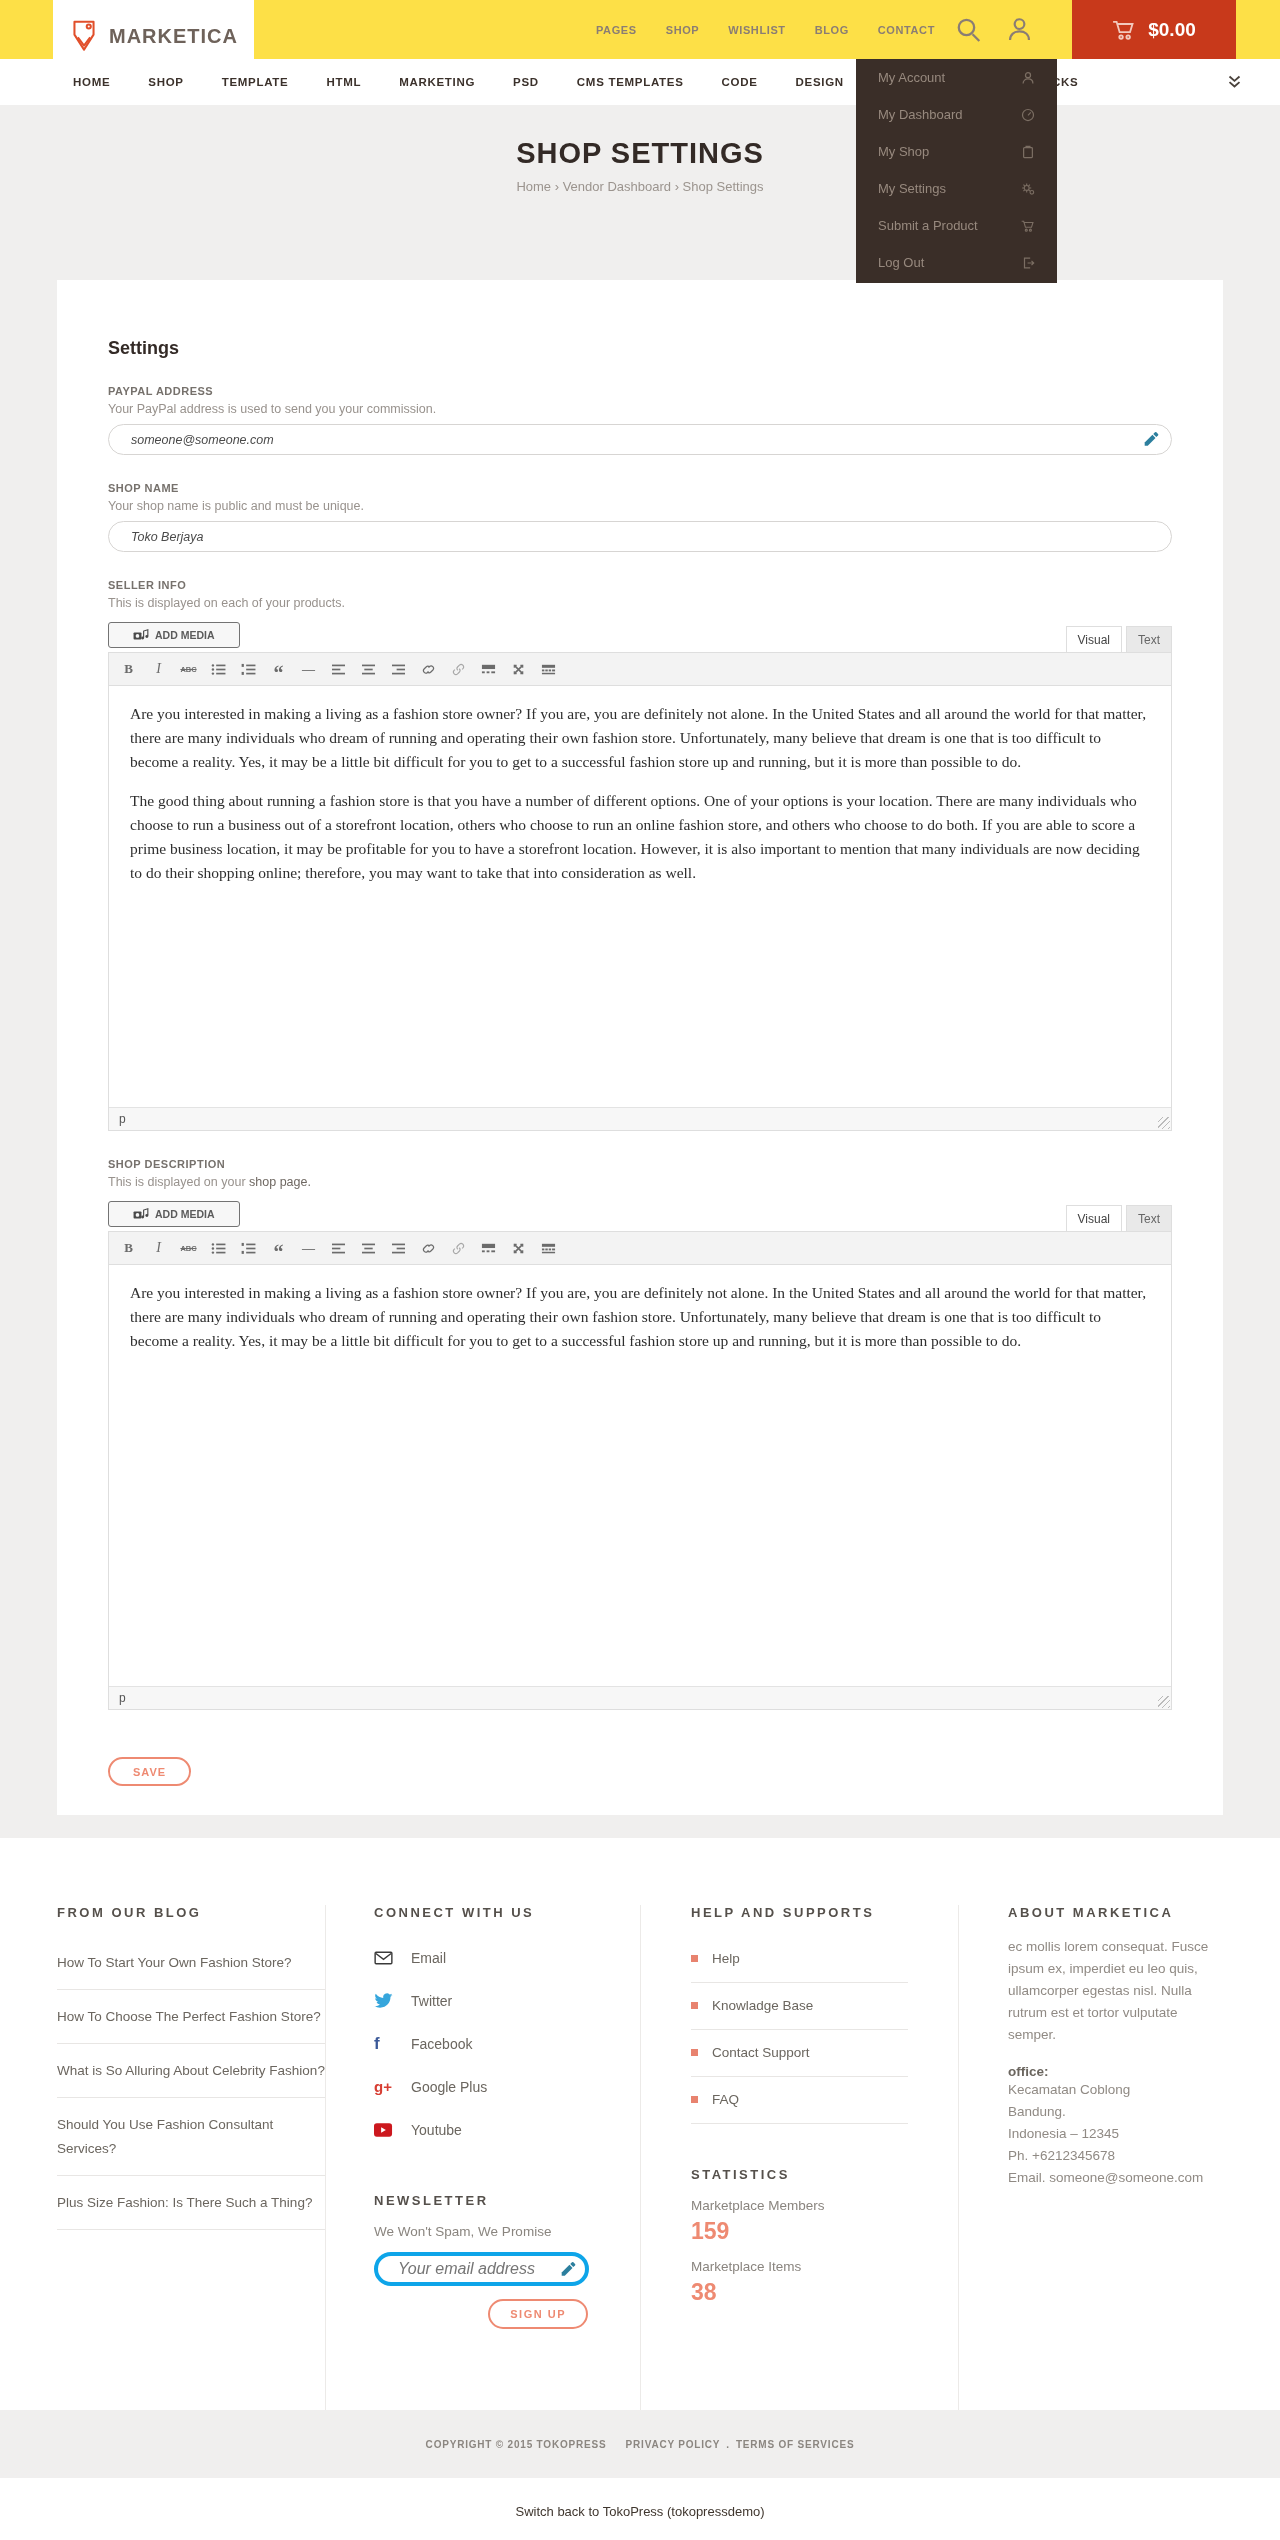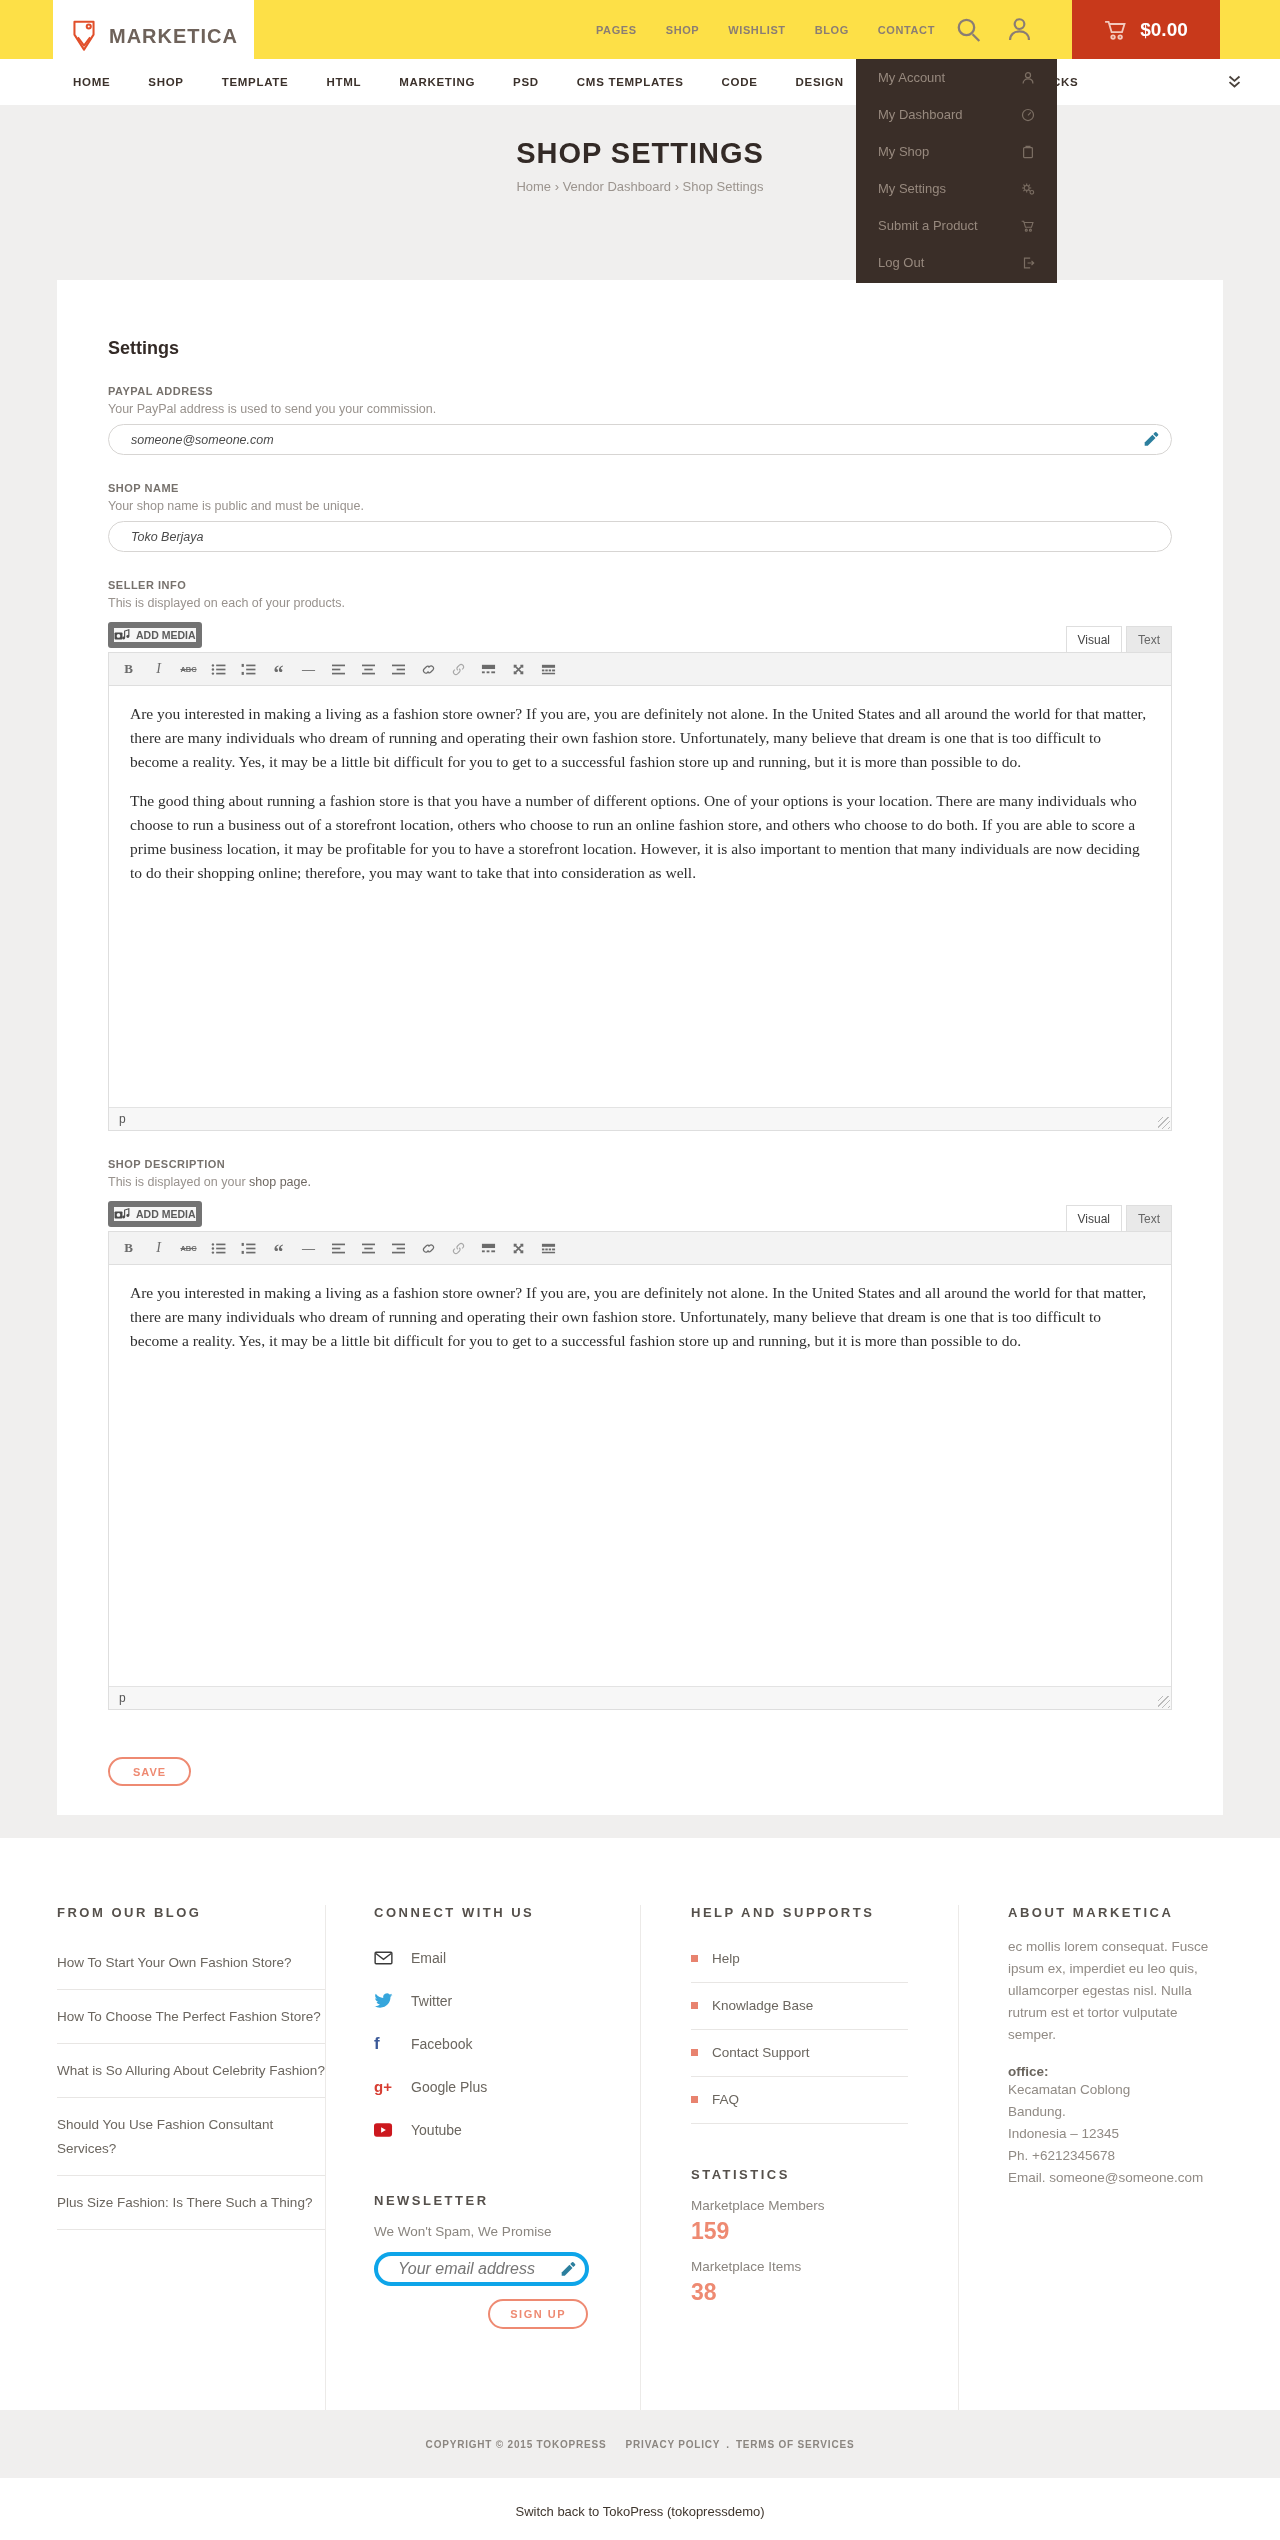--- a/index.html
+++ b/index.html
@@ -10,21 +10,21 @@
   .topbar { position:relative; height:59px; background:#fde047; z-index:30; }
   .logo-box { position:absolute; left:53px; top:0; width:201px; height:72px; background:#fff; display:flex; align-items:center; justify-content:center; gap:10px; z-index:40; cursor:pointer; }
   .logo-tag { width:30px; height:36px; display:block; }
   .logo-tag svg { width:100%; height:100%; }
   .brand-text { font-size:20px; font-weight:bold; color:#6e625a; letter-spacing:1px; }
   .topnav { position:absolute; left:596px; top:0; height:59px; display:flex; align-items:center; gap:29px; }
   .topnav-item { font-size:11px; font-weight:bold; color:#8a7d74; letter-spacing:.6px; text-decoration:none; cursor:pointer; }
   .hdr-icons { position:absolute; left:955px; top:0; height:59px; display:flex; align-items:center; gap:24px; }
   .hdr-icon { width:27px; height:27px; color:#8a7d74; cursor:pointer; }
   .hdr-icon svg { width:100%; height:100%; }
-  .cart-btn { position:absolute; left:1072px; top:0; width:148px; height:59px; background:#c8391b; color:#fff; display:flex; align-items:center; justify-content:center; gap:12px; cursor:pointer; }
+  .cart-btn { position:absolute; left:1072px; top:0; width:164px; height:59px; background:#c8391b; color:#fff; display:flex; align-items:center; justify-content:center; gap:12px; cursor:pointer; }
   .cart-btn .icon-slot { width:24px; height:22px; color:#f3c9bd; }
   .cart-btn svg { width:100%; height:100%; }
   .cart-total { font-size:19px; font-weight:bold; }
 
   
   .subnav { position:relative; height:46px; background:#fff; z-index:10; }
   .subnav-list { position:absolute; left:73px; top:0; height:46px; display:flex; align-items:center; gap:38px; }
   .subnav-item { font-size:11.5px; font-weight:bold; color:#3b312b; letter-spacing:.7px; white-space:nowrap; text-decoration:none; cursor:pointer; }
   .subnav-more { position:absolute; right:38px; top:15px; width:15px; height:15px; color:#4a423c; cursor:pointer; }
   .subnav-more svg { width:100%; height:100%; }
@@ -49,21 +49,21 @@
   .f-help { font-size:12.5px; color:#98928d; margin-bottom:8px; }
   .f-help .help-link { color:#6f6862; cursor:pointer; }
   .pill-input { position:relative; margin-bottom:27px; }
   .pill-input input { width:100%; height:31px; border:1px solid #d7d5d3; border-radius:16px; padding:0 36px 0 22px; font-size:12.5px; font-style:italic; color:#4a4a4a; outline:none; background:#fff; font-family:"Liberation Sans",sans-serif; }
   .pencil { position:absolute; right:12px; top:6px; width:18px; height:18px; color:#2c7f9e; cursor:pointer; }
   .pencil svg { width:100%; height:100%; }
 
   
   .editor { margin-bottom:27px; }
   .ed-mediabar { height:34px; display:flex; justify-content:space-between; align-items:flex-end; padding-bottom:0; }
-  .add-media { height:26px; display:flex; align-items:center; gap:6px; border:6px solid #737373; border-radius:3px; background:#f7f7f7; padding:0 0; font-size:10.5px; font-weight:bold; color:#5b5b5b; margin-bottom:4px; cursor:pointer; }
+  .add-media { height:26px; display:flex; align-items:center; gap:6px; border:1px solid #737373; border-radius:3px; background:#f7f7f7; padding:0 24px; font-size:10.5px; font-weight:bold; color:#5b5b5b; margin-bottom:4px; cursor:pointer; }
   .add-media .icon-slot { width:16px; height:14px; display:block; }
   .add-media svg { width:100%; height:100%; }
   .ed-tabs { display:flex; }
   .ed-tab { height:26px; padding:0 11px; display:flex; align-items:center; font-size:12px; color:#666; cursor:pointer; border:1px solid #dedede; border-bottom:none; margin-left:4px; }
   .ed-tab.active { background:#fff; color:#444; }
   .ed-tab.inactive { background:#e9e9e9; }
   .ed-box { border:1px solid #dedede; }
   .ed-toolbar { height:33px; background:#f3f3f3; border-bottom:1px solid #dedede; display:flex; align-items:center; padding:0 6px; gap:3px; }
   .tb-btn { width:27px; height:24px; display:flex; align-items:center; justify-content:center; color:#6b6b6b; font-size:13px; cursor:pointer; border-radius:2px; }
   .tb-btn svg { width:15px; height:13px; }

